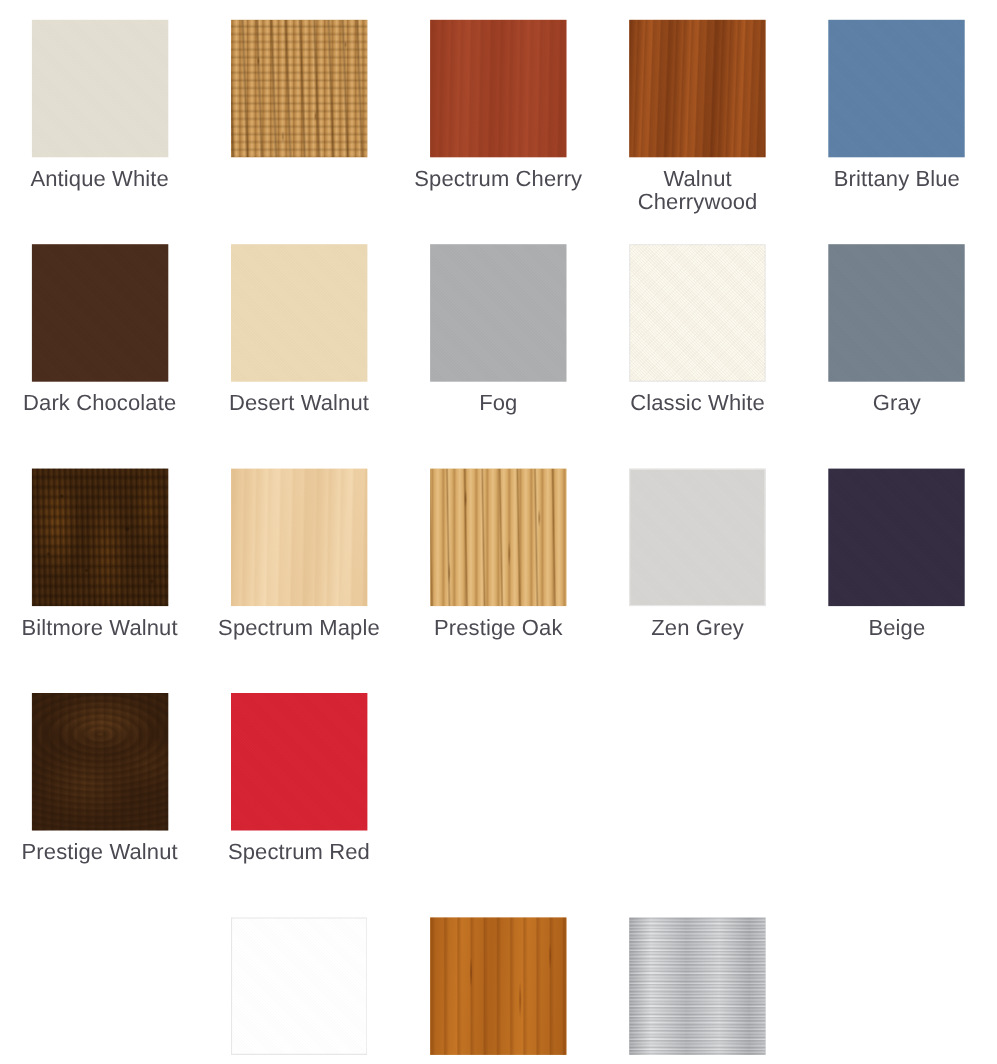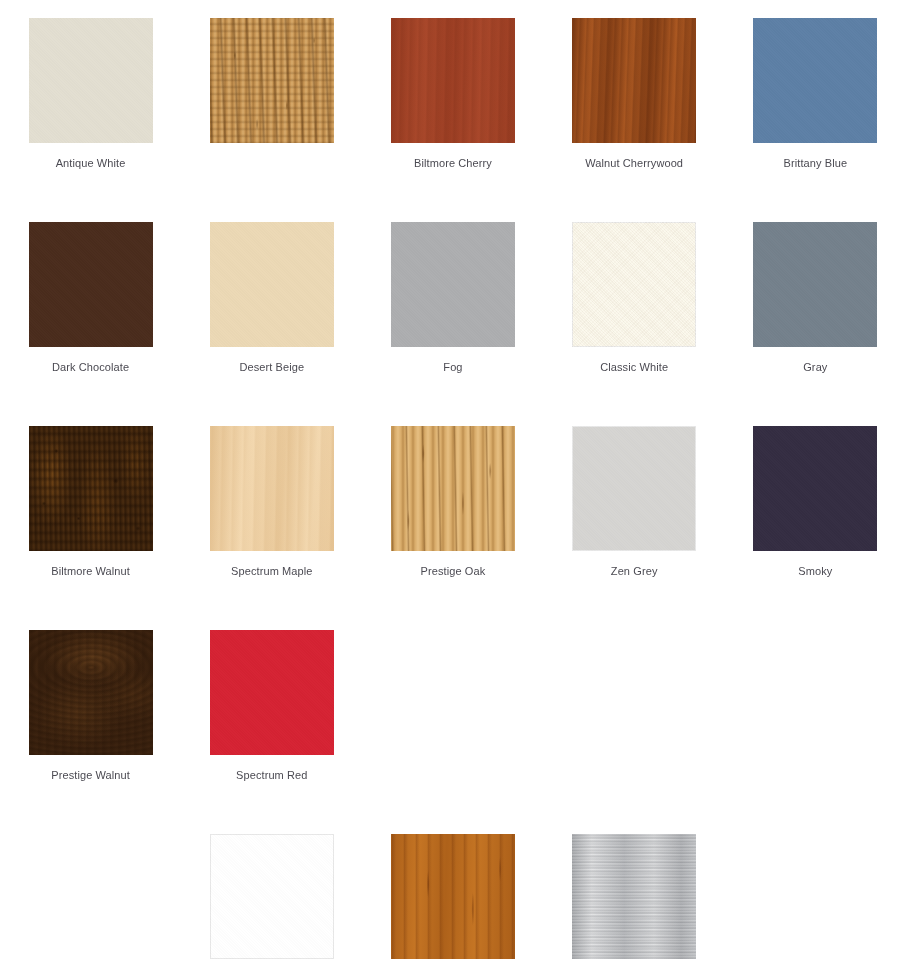--- a/index.html
+++ b/index.html
@@ -50,21 +50,21 @@
   .tex {
     position: absolute;
     inset: 0;
     pointer-events: none;
   }
 
   .swatch-label {
     margin-top: 10px;
     width: 170px;
     text-align: center;
-    font-size: 11px;
+    font-size: 20px;
     line-height: 21px;
     color: #4b4a52;
     letter-spacing: 0.1px;
     word-wrap: break-word;
   }
 
   
 
   
   .tx-bannister .tex.a {
@@ -280,21 +280,21 @@
         <span class="tex b"></span>
         <span class="tex c"></span>
       </div>
     </div>
     <div class="swatch-cell">
       <div class="swatch-chip tx-biltmore" style="background-color: rgb(168, 70, 42);">
         <span class="tex a"></span>
         <span class="tex b"></span>
         <span class="tex c"></span>
       </div>
-      <div class="swatch-label">Biltmore Cherry</div>
+      <div class="swatch-label">Spectrum Cherry</div>
     </div>
     <div class="swatch-cell">
       <div class="swatch-chip tx-blossom" style="background-color: rgb(168, 85, 31);">
         <span class="tex a"></span>
         <span class="tex b"></span>
         <span class="tex c"></span>
       </div>
       <div class="swatch-label">Walnut Cherrywood</div>
     </div>
     <div class="swatch-cell">
@@ -312,21 +312,21 @@
         <span class="tex c"></span>
       </div>
       <div class="swatch-label">Dark Chocolate</div>
     </div>
     <div class="swatch-cell">
       <div class="swatch-chip tx-flat" style="background-color: rgb(236, 217, 181);">
         <span class="tex a"></span>
         <span class="tex b"></span>
         <span class="tex c"></span>
       </div>
-      <div class="swatch-label">Desert Beige</div>
+      <div class="swatch-label">Desert Walnut</div>
     </div>
     <div class="swatch-cell">
       <div class="swatch-chip tx-flat" style="background-color: rgb(173, 174, 176);">
         <span class="tex a"></span>
         <span class="tex b"></span>
         <span class="tex c"></span>
       </div>
       <div class="swatch-label">Fog</div>
     </div>
     <div class="swatch-cell">
@@ -376,21 +376,21 @@
         <span class="tex c"></span>
       </div>
       <div class="swatch-label">Zen Grey</div>
     </div>
     <div class="swatch-cell">
       <div class="swatch-chip tx-flat" style="background-color: rgb(52, 45, 66);">
         <span class="tex a"></span>
         <span class="tex b"></span>
         <span class="tex c"></span>
       </div>
-      <div class="swatch-label">Smoky</div>
+      <div class="swatch-label">Beige</div>
     </div>
     <div class="swatch-cell">
       <div class="swatch-chip tx-prestige" style="background-color: rgb(62, 36, 16);">
         <span class="tex a"></span>
         <span class="tex b"></span>
         <span class="tex c"></span>
       </div>
       <div class="swatch-label">Prestige Walnut</div>
     </div>
     <div class="swatch-cell">

